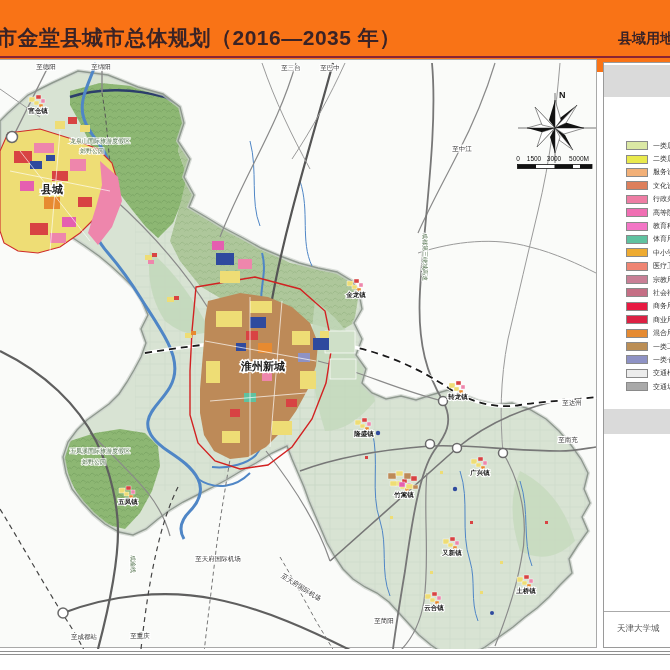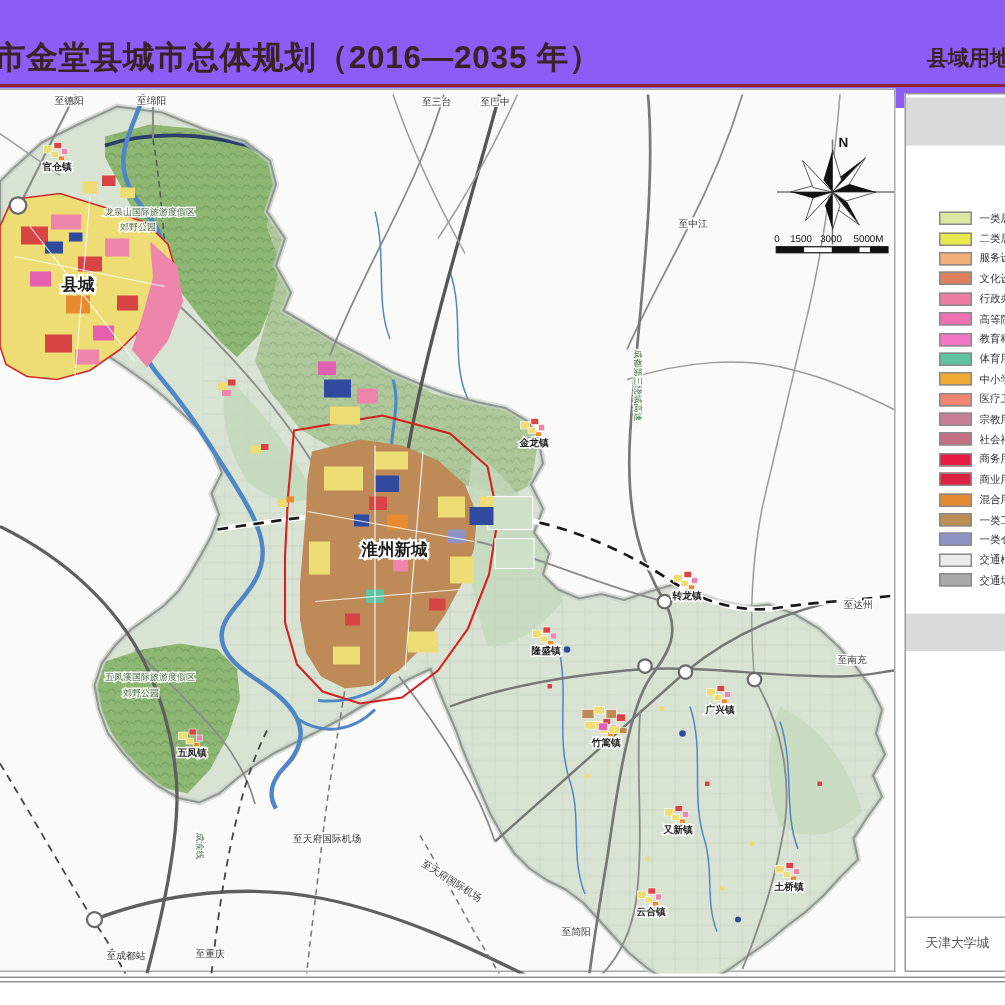--- a/index.html
+++ b/index.html
@@ -1,19 +1,19 @@
 <!DOCTYPE html>
 <html><head>
 <meta charset="utf-8">
 <style>
   html,body{margin:0;padding:0;}
   body{width:670px;height:670px;position:relative;overflow:hidden;background:#fff;
        font-family:"Liberation Sans",sans-serif;}
   
-  #header{position:absolute;left:0;top:0;width:670px;height:72px;background:#8b5cf6;}
+  #header{position:absolute;left:0;top:0;width:670px;height:72px;background:#f97316;}
   #title{position:absolute;left:-4px;top:24px;font-size:21px;font-weight:bold;color:#3a2326;
          white-space:nowrap;letter-spacing:.5px;}
   #rtitle{position:absolute;left:618px;top:30px;font-size:14px;font-weight:bold;color:#3a2326;white-space:nowrap;}
   #redline{position:absolute;left:0;top:56px;width:670px;height:2px;}
   
   #mapwrap{position:absolute;left:0;top:59px;width:597px;height:589px;border-top:1px solid #a9a9a9;
            border-bottom:1px solid #a9a9a9;border-right:1px solid #a9a9a9;box-sizing:border-box;background:#fafbf9;}
   svg{display:block;}
   .lblBig{font:bold 11px "Liberation Sans",sans-serif;fill:#1c1c1c;paint-order:stroke;stroke:#ffffff;stroke-width:3px;text-anchor:middle;}
   .lblTown{font:bold 6.5px "Liberation Sans",sans-serif;fill:#1e1e1e;paint-order:stroke;stroke:#ffffff;stroke-width:2px;text-anchor:middle;}

